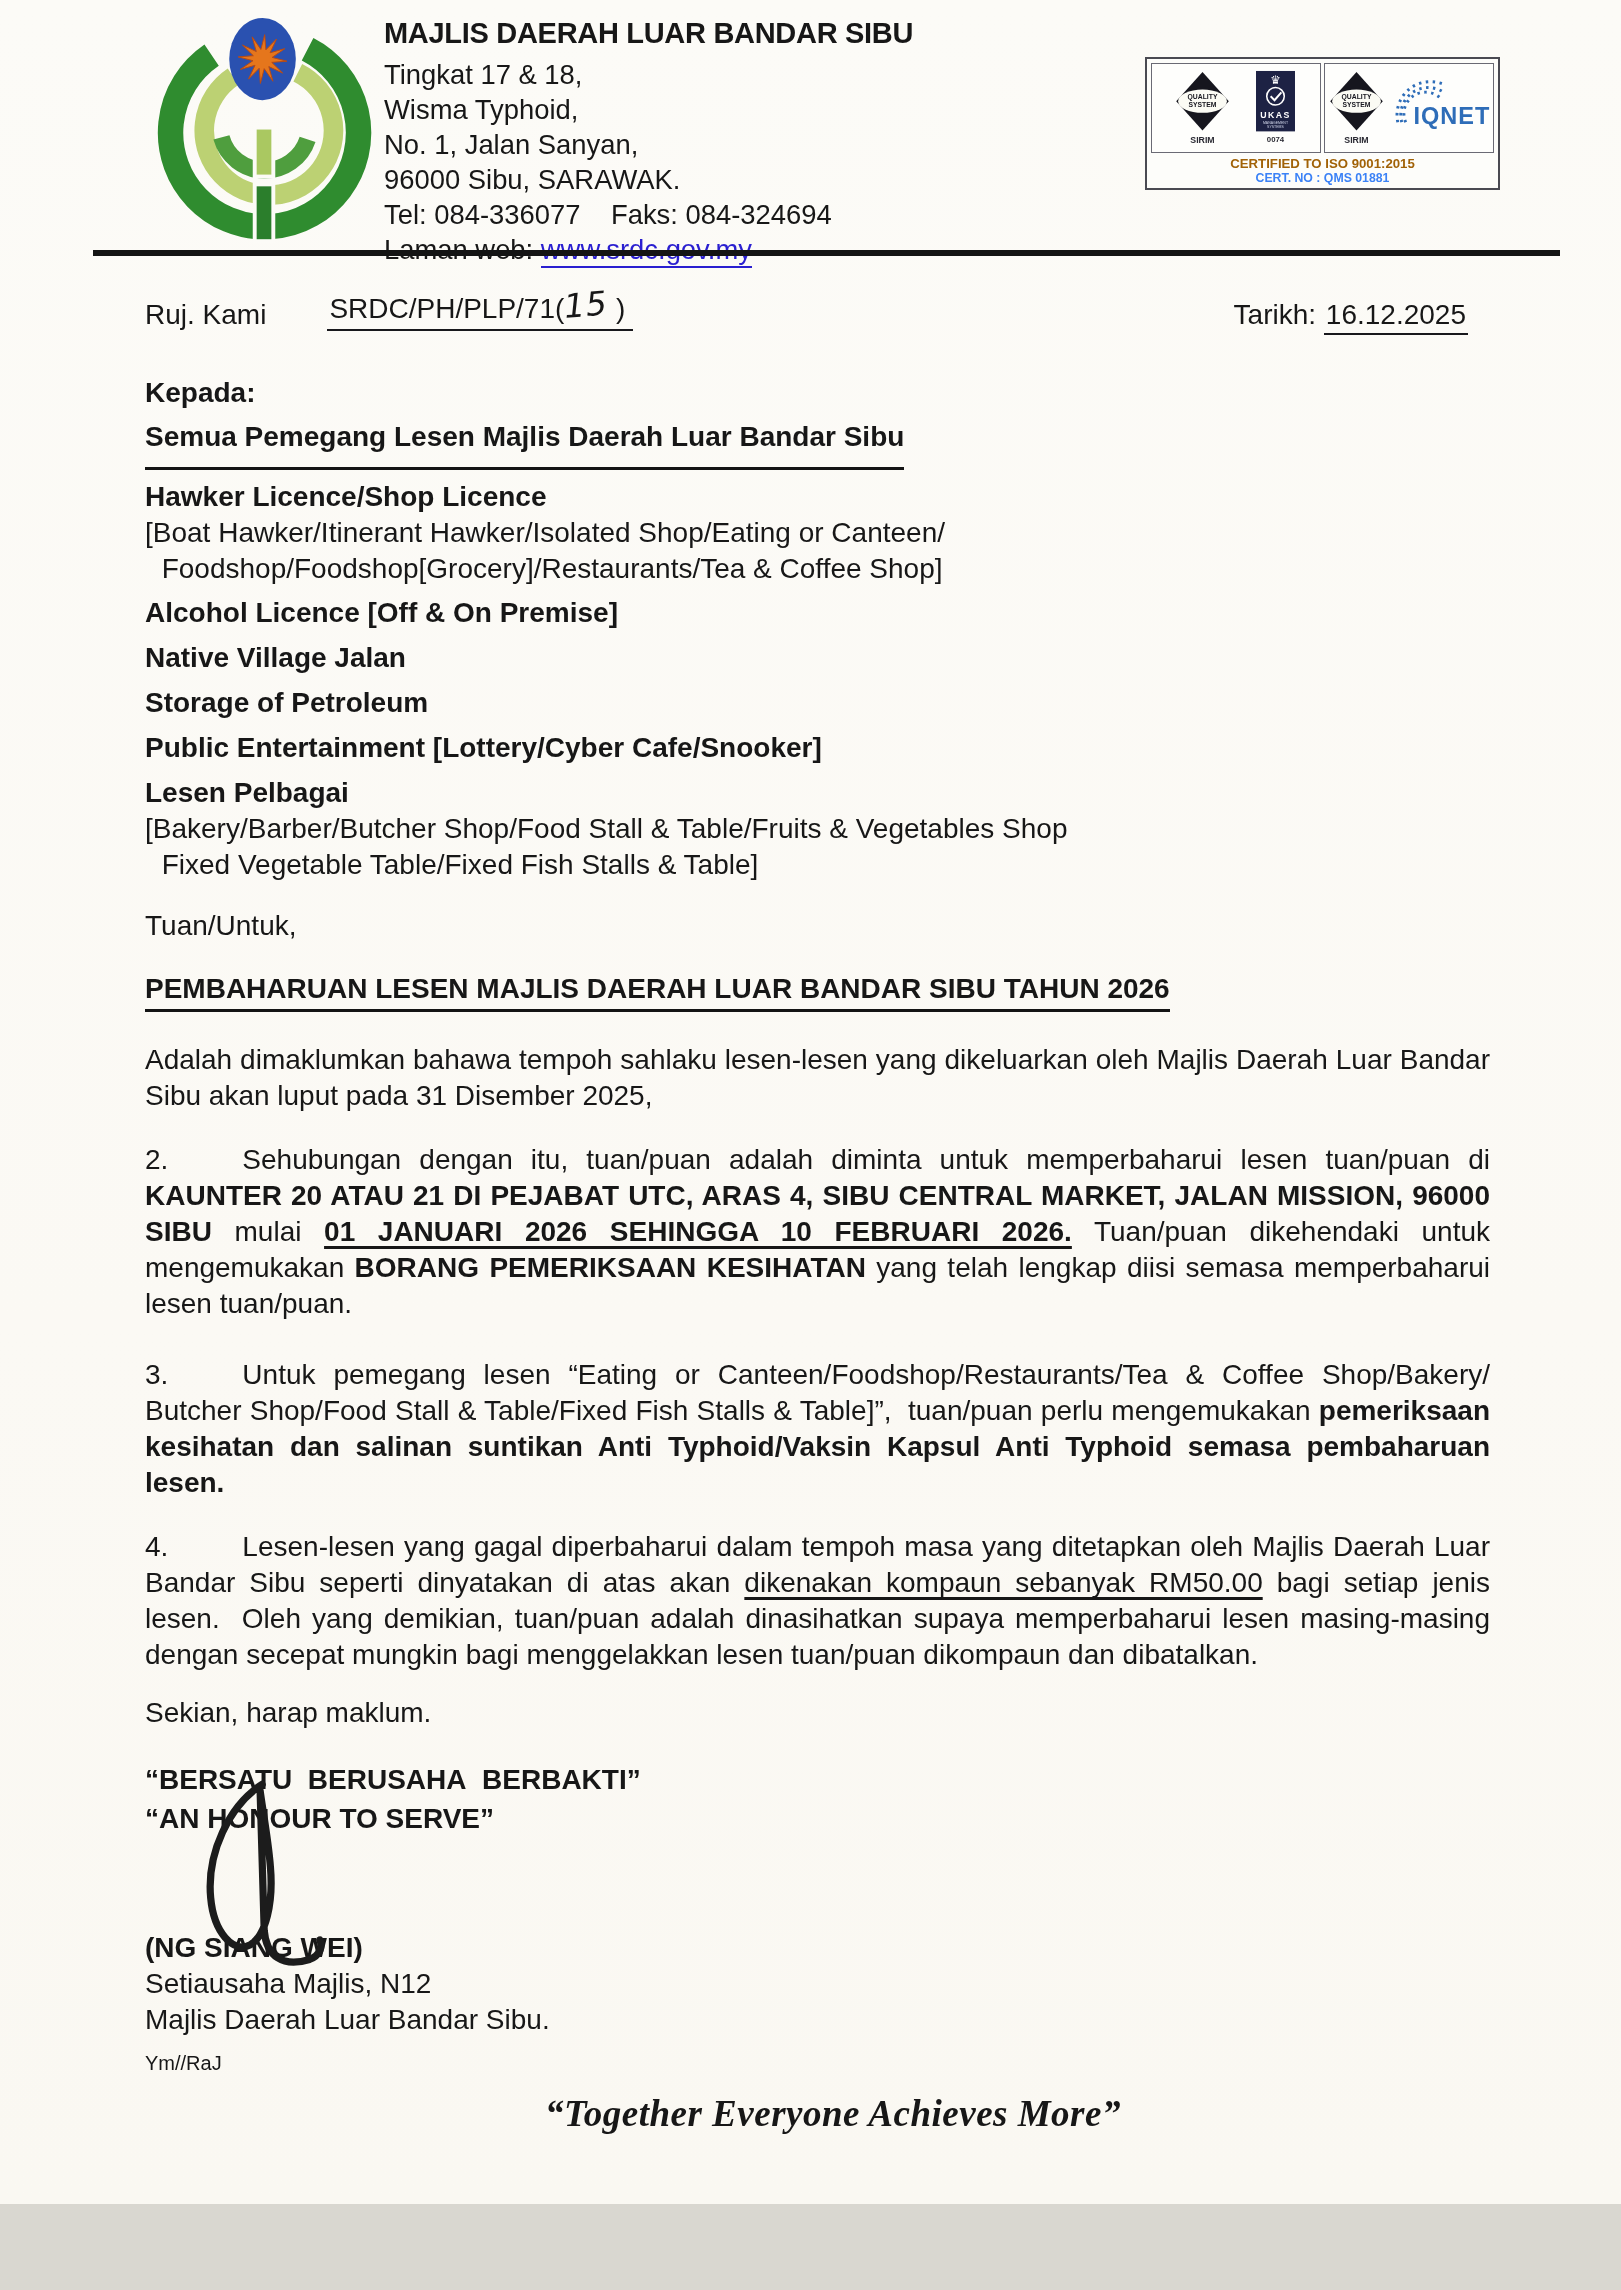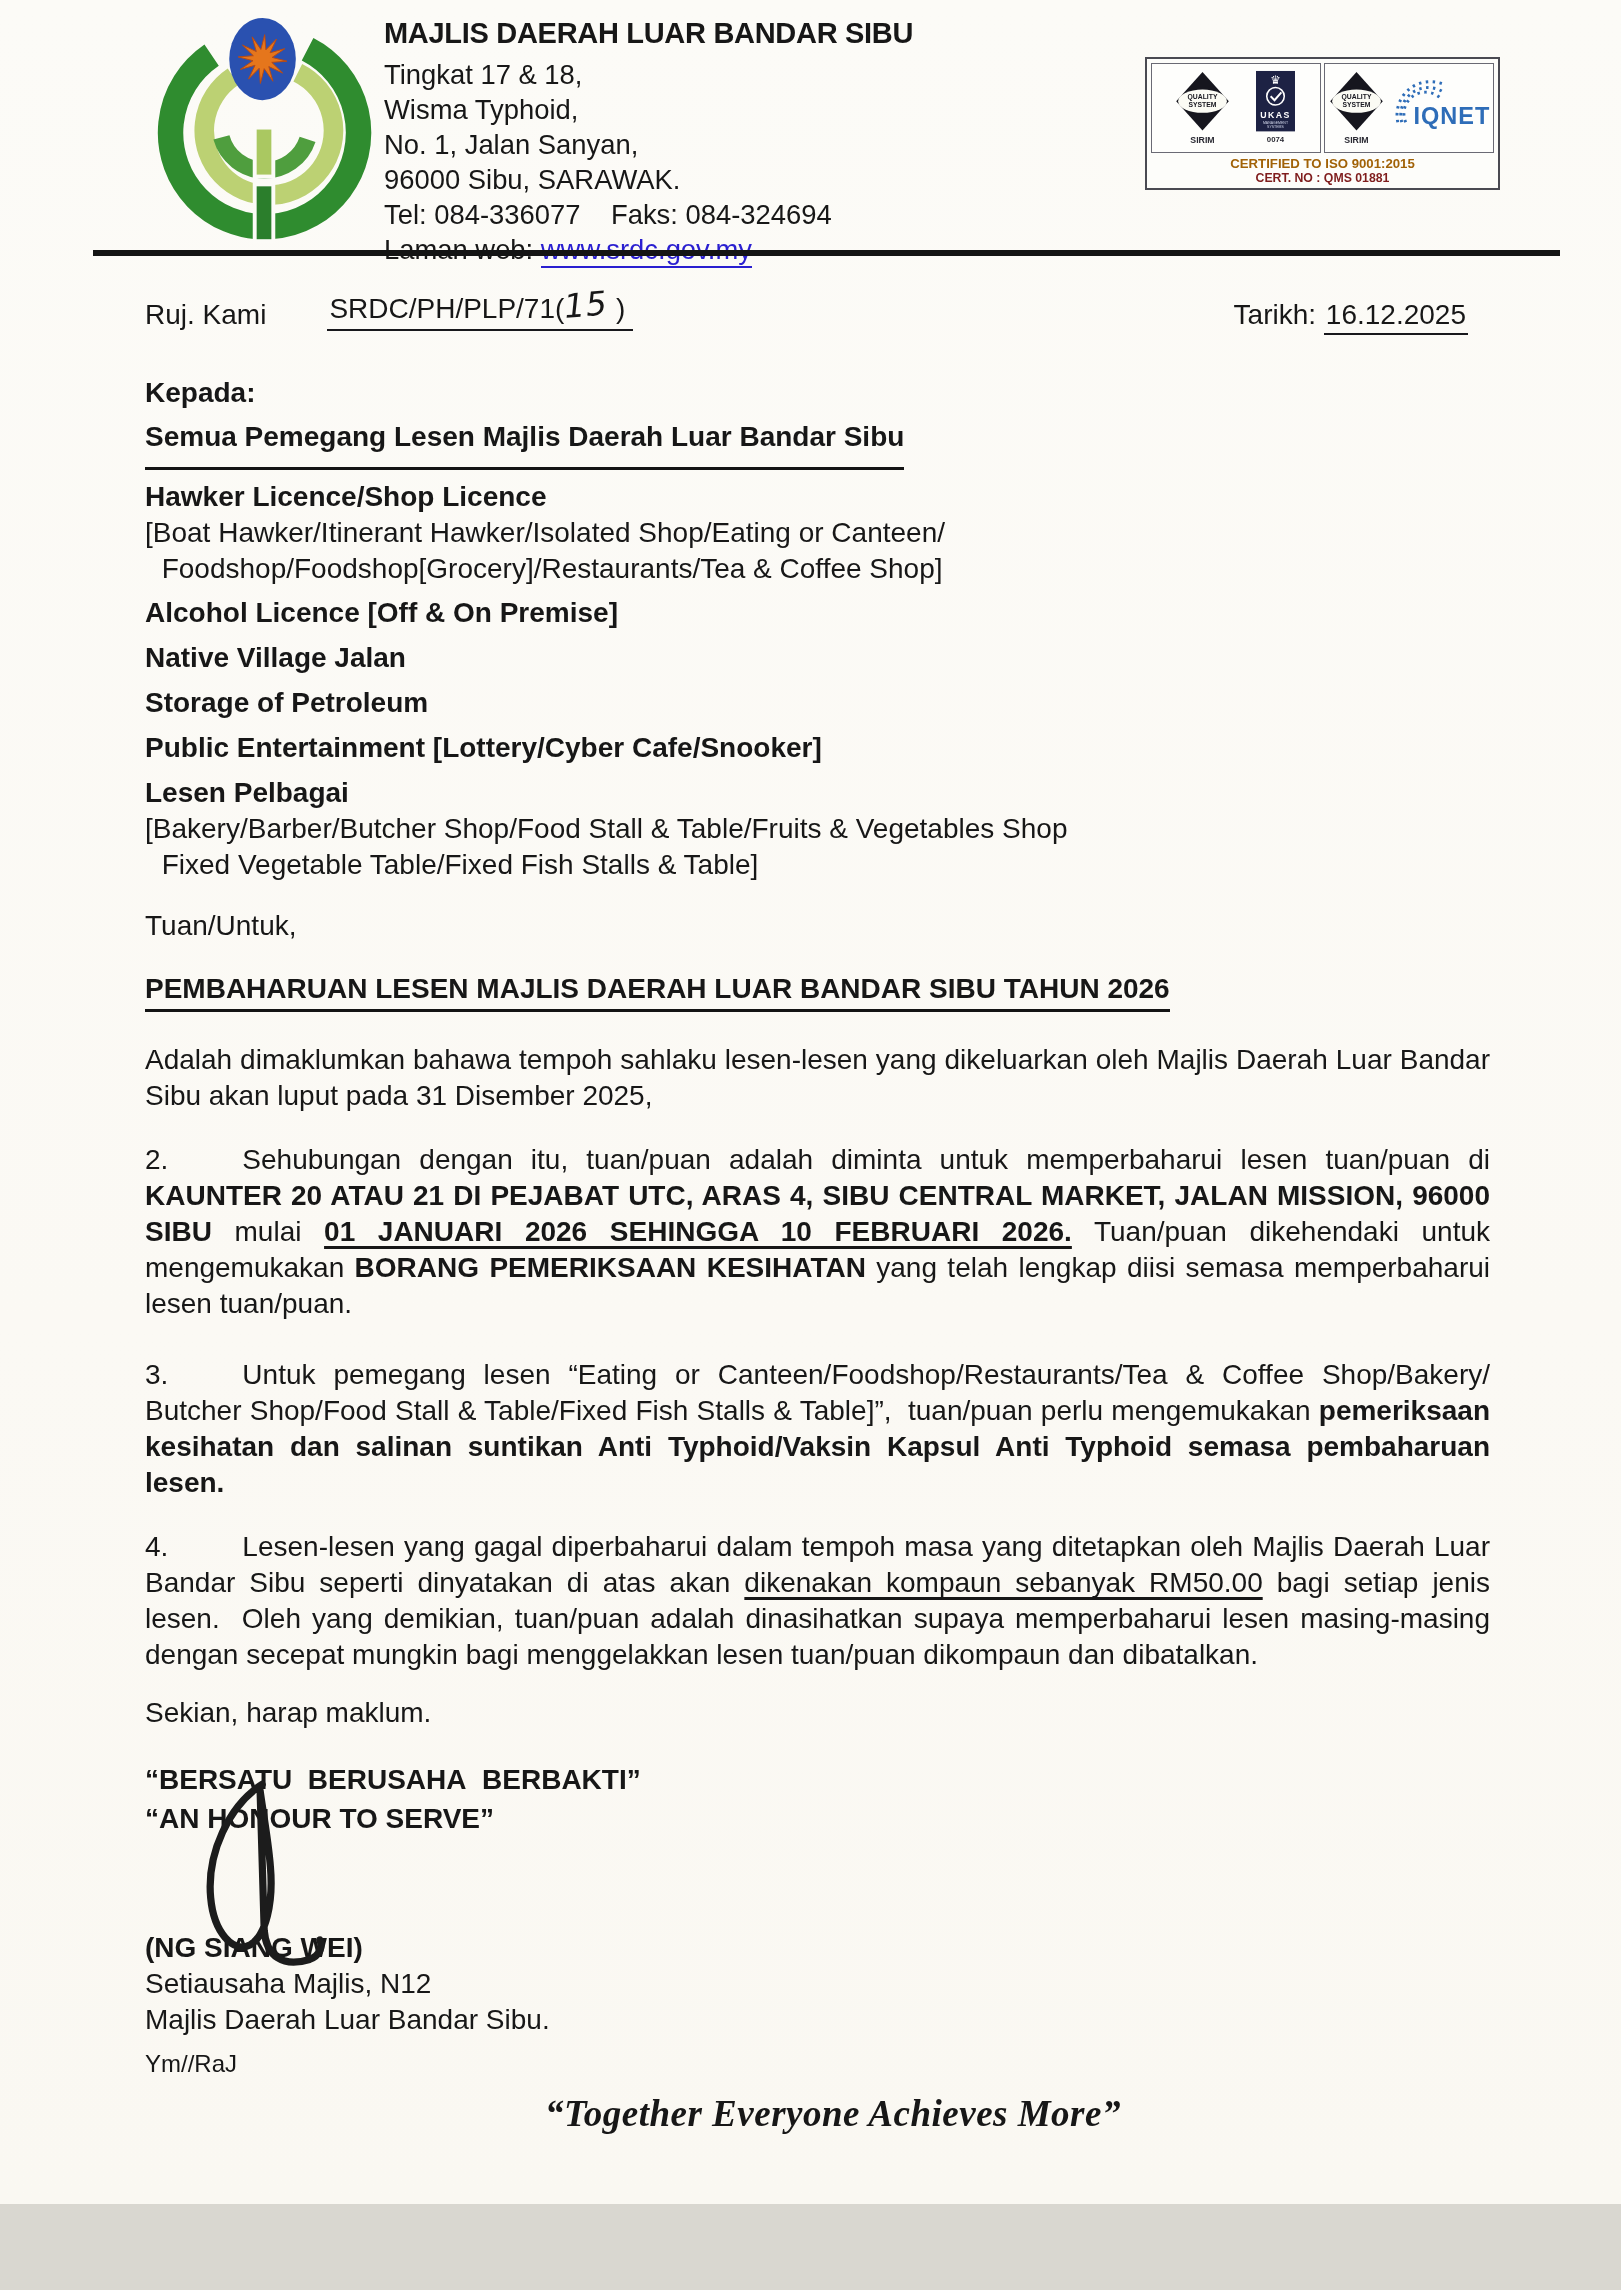--- a/index.html
+++ b/index.html
@@ -14,21 +14,21 @@
   .org-name{font-size:29px;font-weight:700;letter-spacing:-0.3px;margin-bottom:5.9px;}
   .hdr-line{font-size:27.4px;font-weight:500;}
   .weblink{color:#2a1fd0;border-bottom:2.5px solid #2a1fd0;padding-bottom:1px;}
   .cert-box{
     position:absolute;left:1145px;top:57px;width:355px;height:133px;
     border:2px solid #4a4a52;background:#fdfdfa;box-sizing:border-box;
   }
   .cert-row{display:flex;gap:3.9px;margin:3.9px 3.9px 0 3.9px;}
   .cert-cell{flex:1;border:1.5px solid #6a6a74;height:90px;display:flex;align-items:center;justify-content:space-evenly;box-sizing:border-box;background:#fefefc;}
   .cert-line1{font-size:13.2px;font-weight:700;text-align:center;margin-top:2.9px;color:#a16207;}
-  .cert-line2{font-size:12.3px;font-weight:700;text-align:center;color:#7f1d1d;}
+  .cert-line2{font-size:12.3px;font-weight:700;text-align:center;color:#3b82f6;}
   .rule{position:absolute;left:93px;top:250px;width:1467px;height:5.9px;background:#141414;}
   
   .ref-row{position:absolute;left:145px;top:287px;width:1323px;display:flex;align-items:flex-end;font-size:28px;}
   .ref-label{margin-right:61px;}
   .ref-value{border-bottom:2.5px solid #18181c;padding:0 7.8px 2.9px 2px;}
   .hw{font-family:"DejaVu Sans",sans-serif;font-style:italic;font-size:33px;display:inline-block;transform:rotate(-5deg) translateY(-2px);letter-spacing:1px;}
   .date-wrap{margin-left:auto;}
   .date-value{border-bottom:2.5px solid #18181c;padding:0 2px 2.9px 2px;}
   
   .letter-body{position:absolute;left:145px;top:375px;width:1345px;font-size:28px;line-height:36px;}
@@ -40,21 +40,21 @@
   .lic-indent{padding-left:16.7px;}
   .salutation{margin-top:25.5px;}
   .subject-wrap{margin-top:27.4px;}
   .subject{font-weight:700;display:inline-block;border-bottom:3.4px solid #141414;padding-bottom:2px;}
   .para{margin-top:28px;text-align:justify;}
   .para.first{margin-top:30px;}
   .closing{margin-top:21.6px;}
   .motto{margin-top:29px;font-weight:700;line-height:39px;}
   .name-block{margin-top:92px;}
   .sig-name{font-weight:700;}
-  .initials{margin-top:13.7px;font-size:24px;line-height:23.5px;}
+  .initials{margin-top:13.7px;font-size:20px;line-height:23.5px;}
   
   .signature{position:absolute;left:188px;top:1776px;width:206px;height:196px;}
   .slogan-wrap{position:absolute;left:0;top:2092px;width:1621px;text-align:center;}
   .slogan{font-family:"Liberation Serif",serif;font-style:italic;font-weight:700;font-size:37px;letter-spacing:0.5px;padding-left:45px;}
   .bottom-edge{position:absolute;left:0;top:2276px;width:1621px;height:2.9px;background:#8e8c7a;}
   svg text{font-family:"Liberation Sans",sans-serif;}
 </style>
 </head>
 <body>
 

